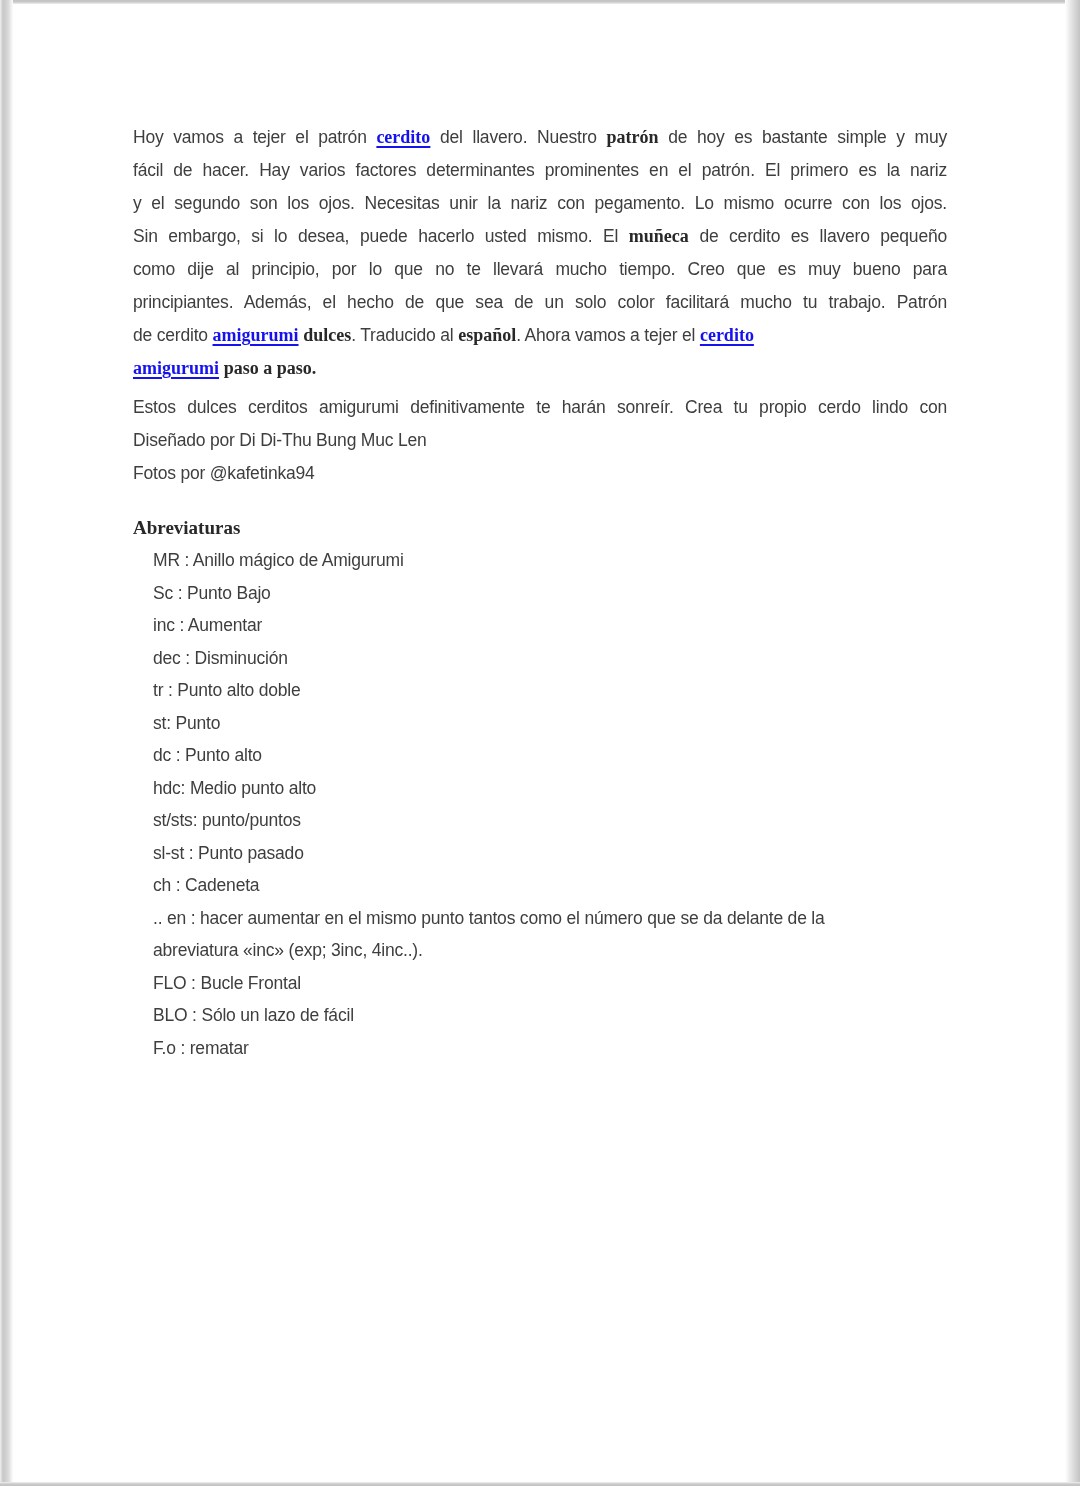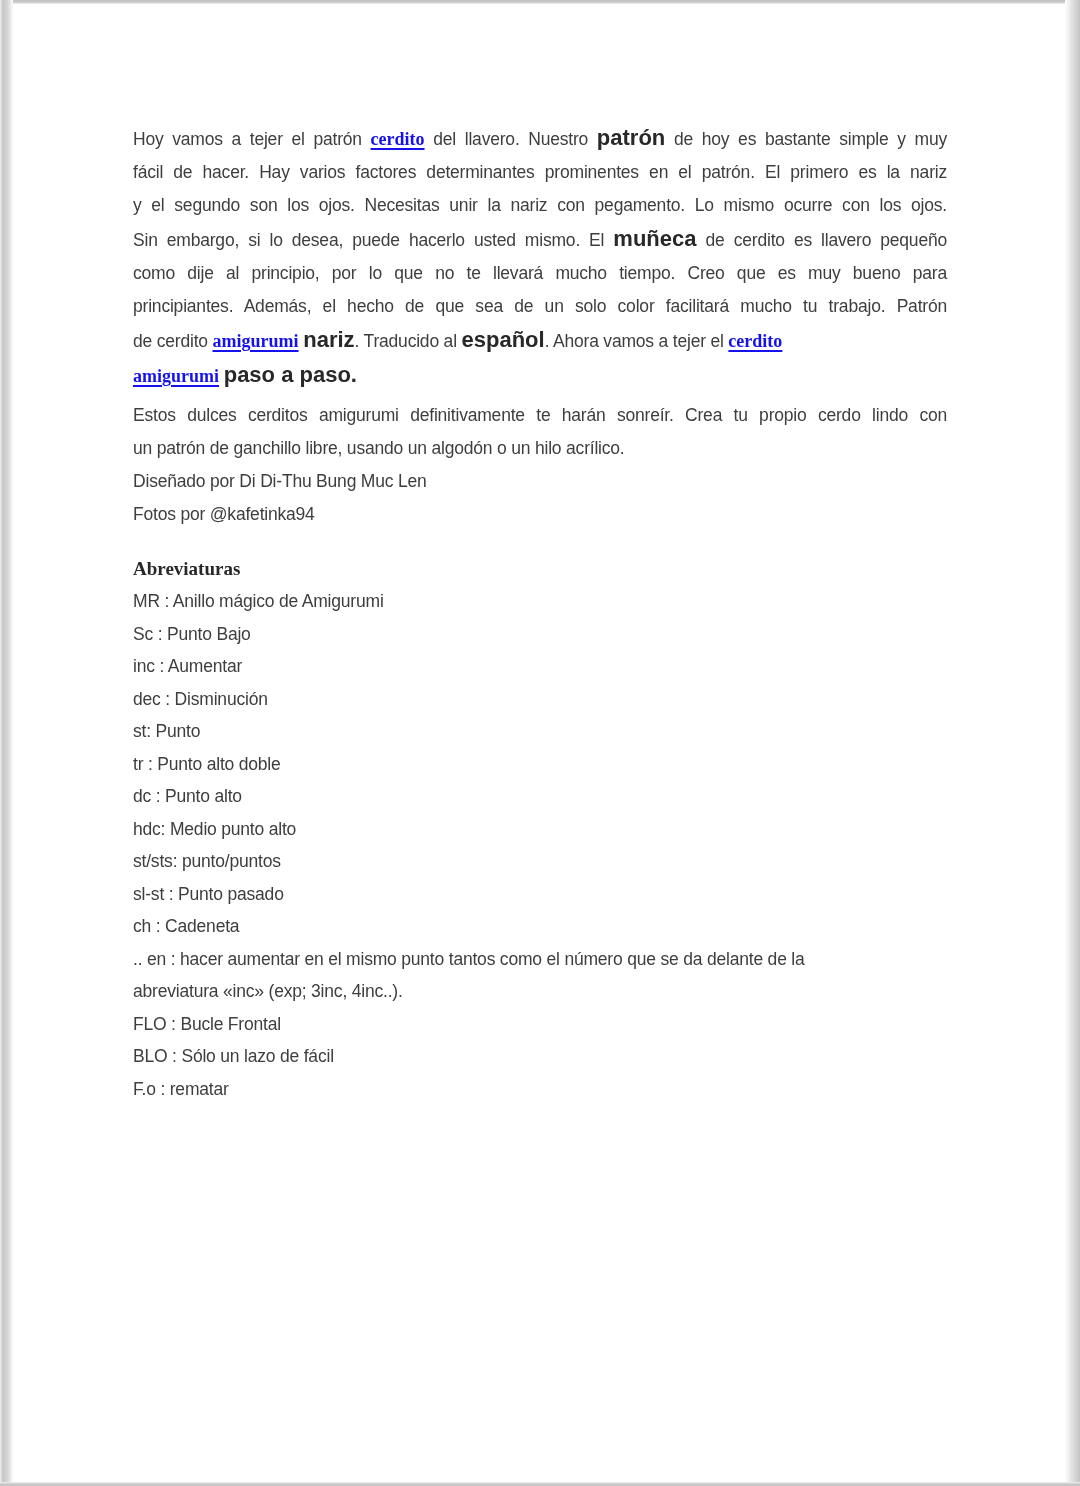--- a/index.html
+++ b/index.html
@@ -28,22 +28,22 @@
     background:linear-gradient(#f1f1f1 0px,#cacaca 2px,#c2c2c2 4px);
   }
   
   .content{
     position:absolute;left:133px;top:121px;width:814px;
     font-size:17.5px;line-height:33px;letter-spacing:-0.2px;
   }
   .line{min-height:33px;}
   .line.jl{text-align:justify;text-align-last:justify;}
   .bld{
-    font-family:Liberation Sans, sans-serif;
-    font-weight:700;font-size:22px;letter-spacing:0;
+    font-family:Liberation Serif, serif;
+    font-weight:700;font-size:18px;letter-spacing:0;
     color:var(--bold-color,#282828);
   }
   a.lnk{
     font-family:Liberation Serif, serif;
     font-weight:700;font-size:18px;letter-spacing:0;
     color:var(--link-color,#1512ee);
     text-decoration:underline;
     text-decoration-thickness:2px;
     text-underline-offset:3px;
     cursor:pointer;
@@ -51,56 +51,55 @@
   .para{margin:0;}
   .para2{margin-top:6px;}
   .abbr{margin-top:21px;}
   .abbr-title{
     font-family:"Liberation Serif","DejaVu Serif",serif;
     font-weight:700;font-size:19px;letter-spacing:0;
     color:var(--bold-color,#282828);
     line-height:33px;
   }
   .abbr-list{line-height:32.5px;}
-  .abbr-line{min-height:32.5px;}
+  .abbr-line{min-height:32.5px;margin-left:20px;}
 </style>
 </head>
 <body>
 
 <div class="edge-top"></div>
 <div class="edge-left"></div>
 <div class="edge-right"></div>
 <div class="edge-bottom"></div>
 
 <div class="content">
   <div class="para para1">
       <div class="line jl"><span>Hoy vamos a tejer el patrón </span><a class="lnk" href="#">cerdito</a><span> del llavero. Nuestro </span><span class="bld">patrón</span><span> de hoy es bastante simple y muy</span></div>
       <div class="line jl"><span>fácil de hacer. Hay varios factores determinantes prominentes en el patrón. El primero es la nariz</span></div>
       <div class="line jl"><span>y el segundo son los ojos. Necesitas unir la nariz con pegamento. Lo mismo ocurre con los ojos.</span></div>
       <div class="line jl"><span>Sin embargo, si lo desea, puede hacerlo usted mismo. El </span><span class="bld">muñeca</span><span> de cerdito es llavero pequeño</span></div>
       <div class="line jl"><span>como dije al principio, por lo que no te llevará mucho tiempo. Creo que es muy bueno para</span></div>
       <div class="line jl"><span>principiantes. Además, el hecho de que sea de un solo color facilitará mucho tu trabajo. Patrón</span></div>
-      <div class="line"><span>de cerdito </span><a class="lnk" href="#">amigurumi</a><span> </span><span class="bld">nariz</span><span>. Traducido al </span><span class="bld">español</span><span>. Ahora vamos a tejer el </span><a class="lnk" href="#">cerdito</a></div>
+      <div class="line"><span>de cerdito </span><a class="lnk" href="#">amigurumi</a><span> </span><span class="bld">dulces</span><span>. Traducido al </span><span class="bld">español</span><span>. Ahora vamos a tejer el </span><a class="lnk" href="#">cerdito</a></div>
       <div class="line"><a class="lnk" href="#">amigurumi</a><span> </span><span class="bld">paso a paso.</span></div>
     </div>
   <div class="para para2">
       <div class="line jl"><span>Estos dulces cerditos amigurumi definitivamente te harán sonreír. Crea tu propio cerdo lindo con</span></div>
-      <div class="line"><span>un patrón de ganchillo libre, usando un algodón o un hilo acrílico.</span></div>
       <div class="line"><span>Diseñado por Di Di-Thu Bung Muc Len</span></div>
       <div class="line"><span>Fotos por @kafetinka94</span></div>
     </div>
   <div class="abbr">
     <div class="abbr-title">Abreviaturas</div>
     <div class="abbr-list">
         <div class="abbr-line">MR : Anillo mágico de Amigurumi</div>
         <div class="abbr-line">Sc : Punto Bajo</div>
         <div class="abbr-line">inc : Aumentar</div>
         <div class="abbr-line">dec : Disminución</div>
+        <div class="abbr-line">tr : Punto alto doble</div>
         <div class="abbr-line">st: Punto</div>
-        <div class="abbr-line">tr : Punto alto doble</div>
         <div class="abbr-line">dc : Punto alto</div>
         <div class="abbr-line">hdc: Medio punto alto</div>
         <div class="abbr-line">st/sts: punto/puntos</div>
         <div class="abbr-line">sl-st : Punto pasado</div>
         <div class="abbr-line">ch : Cadeneta</div>
         <div class="abbr-line">.. en : hacer aumentar en el mismo punto tantos como el número que se da delante de la</div>
         <div class="abbr-line">abreviatura «inc» (exp; 3inc, 4inc..).</div>
         <div class="abbr-line">FLO : Bucle Frontal</div>
         <div class="abbr-line">BLO : Sólo un lazo de fácil</div>
         <div class="abbr-line">F.o : rematar</div>

